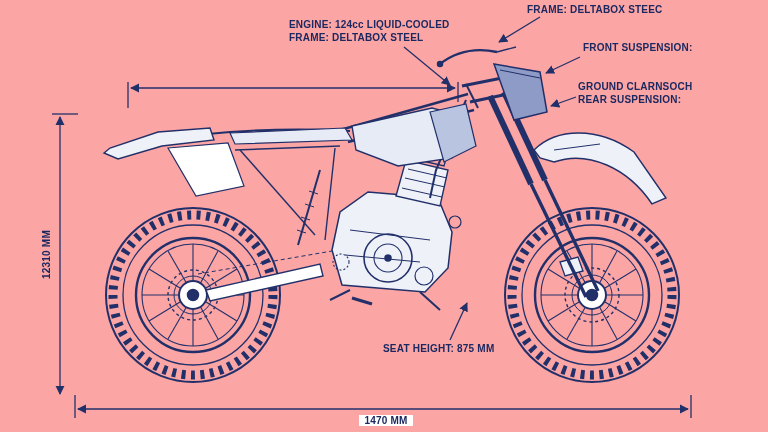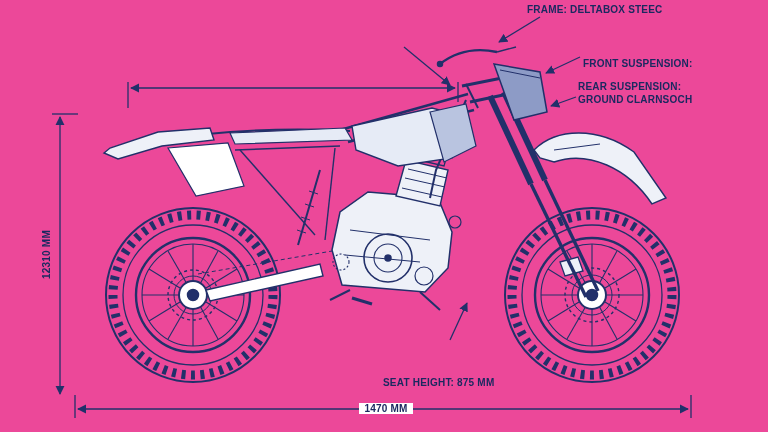--- a/index.html
+++ b/index.html
@@ -1,16 +1,16 @@
 <!DOCTYPE html>
 <html><head>
 <meta charset="utf-8">
 <style>
   html,body{margin:0;padding:0;background:#ffffff;}
-  #root{position:relative;width:768px;height:432px;background:#ec4899;overflow:hidden;
+  #root{position:relative;width:768px;height:432px;background:#fca5a5;overflow:hidden;
         font-family:"Liberation Sans",sans-serif;}
   svg{position:absolute;left:0;top:0;}
   .lbl{position:absolute;font-weight:bold;font-size:10px;line-height:13px;
        color:#1b2960;letter-spacing:.2px;white-space:nowrap;}
   .lbl-center{text-align:center;}
   .lbl-vert{transform:rotate(-90deg);}
   .dim-bg{background:#ffffff;padding:0 5px;}
 </style>
 </head>
 <body>
@@ -166,30 +166,34 @@
       <g>
         <line x1="352" y1="298" x2="372" y2="304" stroke-width="3"></line>
         <line x1="420" y1="292" x2="440" y2="310" stroke-width="2"></line>
         <line x1="350" y1="290" x2="330" y2="300" stroke-width="2"></line>
       </g>
     </g>
   </svg>
 
   <div class="lbl" style="left:527px;top:3px;">FRAME: DELTABOX STEEC</div>
 
+  <div class="lbl" style="left:289px;top:18px;">
+    <div>ENGINE: 124cc LIQUID-COOLED</div>
+    <div>FRAME: DELTABOX STEEL</div>
+  </div>
 
-  <div class="lbl" style="left:583px;top:57px;">
+  <div class="lbl" style="left:583px;top:41px;">
     <div>FRONT SUSPENSION:</div>
   </div>
 
   <div class="lbl" style="left:578px;top:80px;">
+    <div>GROUND CLARNSOCH</div>
     <div>REAR SUSPENSION:</div>
-    <div>GROUND CLARNSOCH</div>
   </div>
 
-  <div class="lbl" style="left:383px;top:342px;margin-top:34px;">SEAT HEIGHT: 875 MM</div>
+  <div class="lbl" style="left:383px;top:342px;">SEAT HEIGHT: 875 MM</div>
 
 
   <div class="lbl lbl-center lbl-vert" style="left:-4px;top:248px;width:100px;">12310 MM</div>
 
-  <div class="lbl lbl-center" style="left:336px;top:402px;width:100px;text-align:center;"><span class="dim-bg">1470 MM</span></div>
+  <div class="lbl lbl-center" style="left:336px;top:414px;width:100px;text-align:center;"><span class="dim-bg">1470 MM</span></div>
 
 </div>
 
 </body></html>

